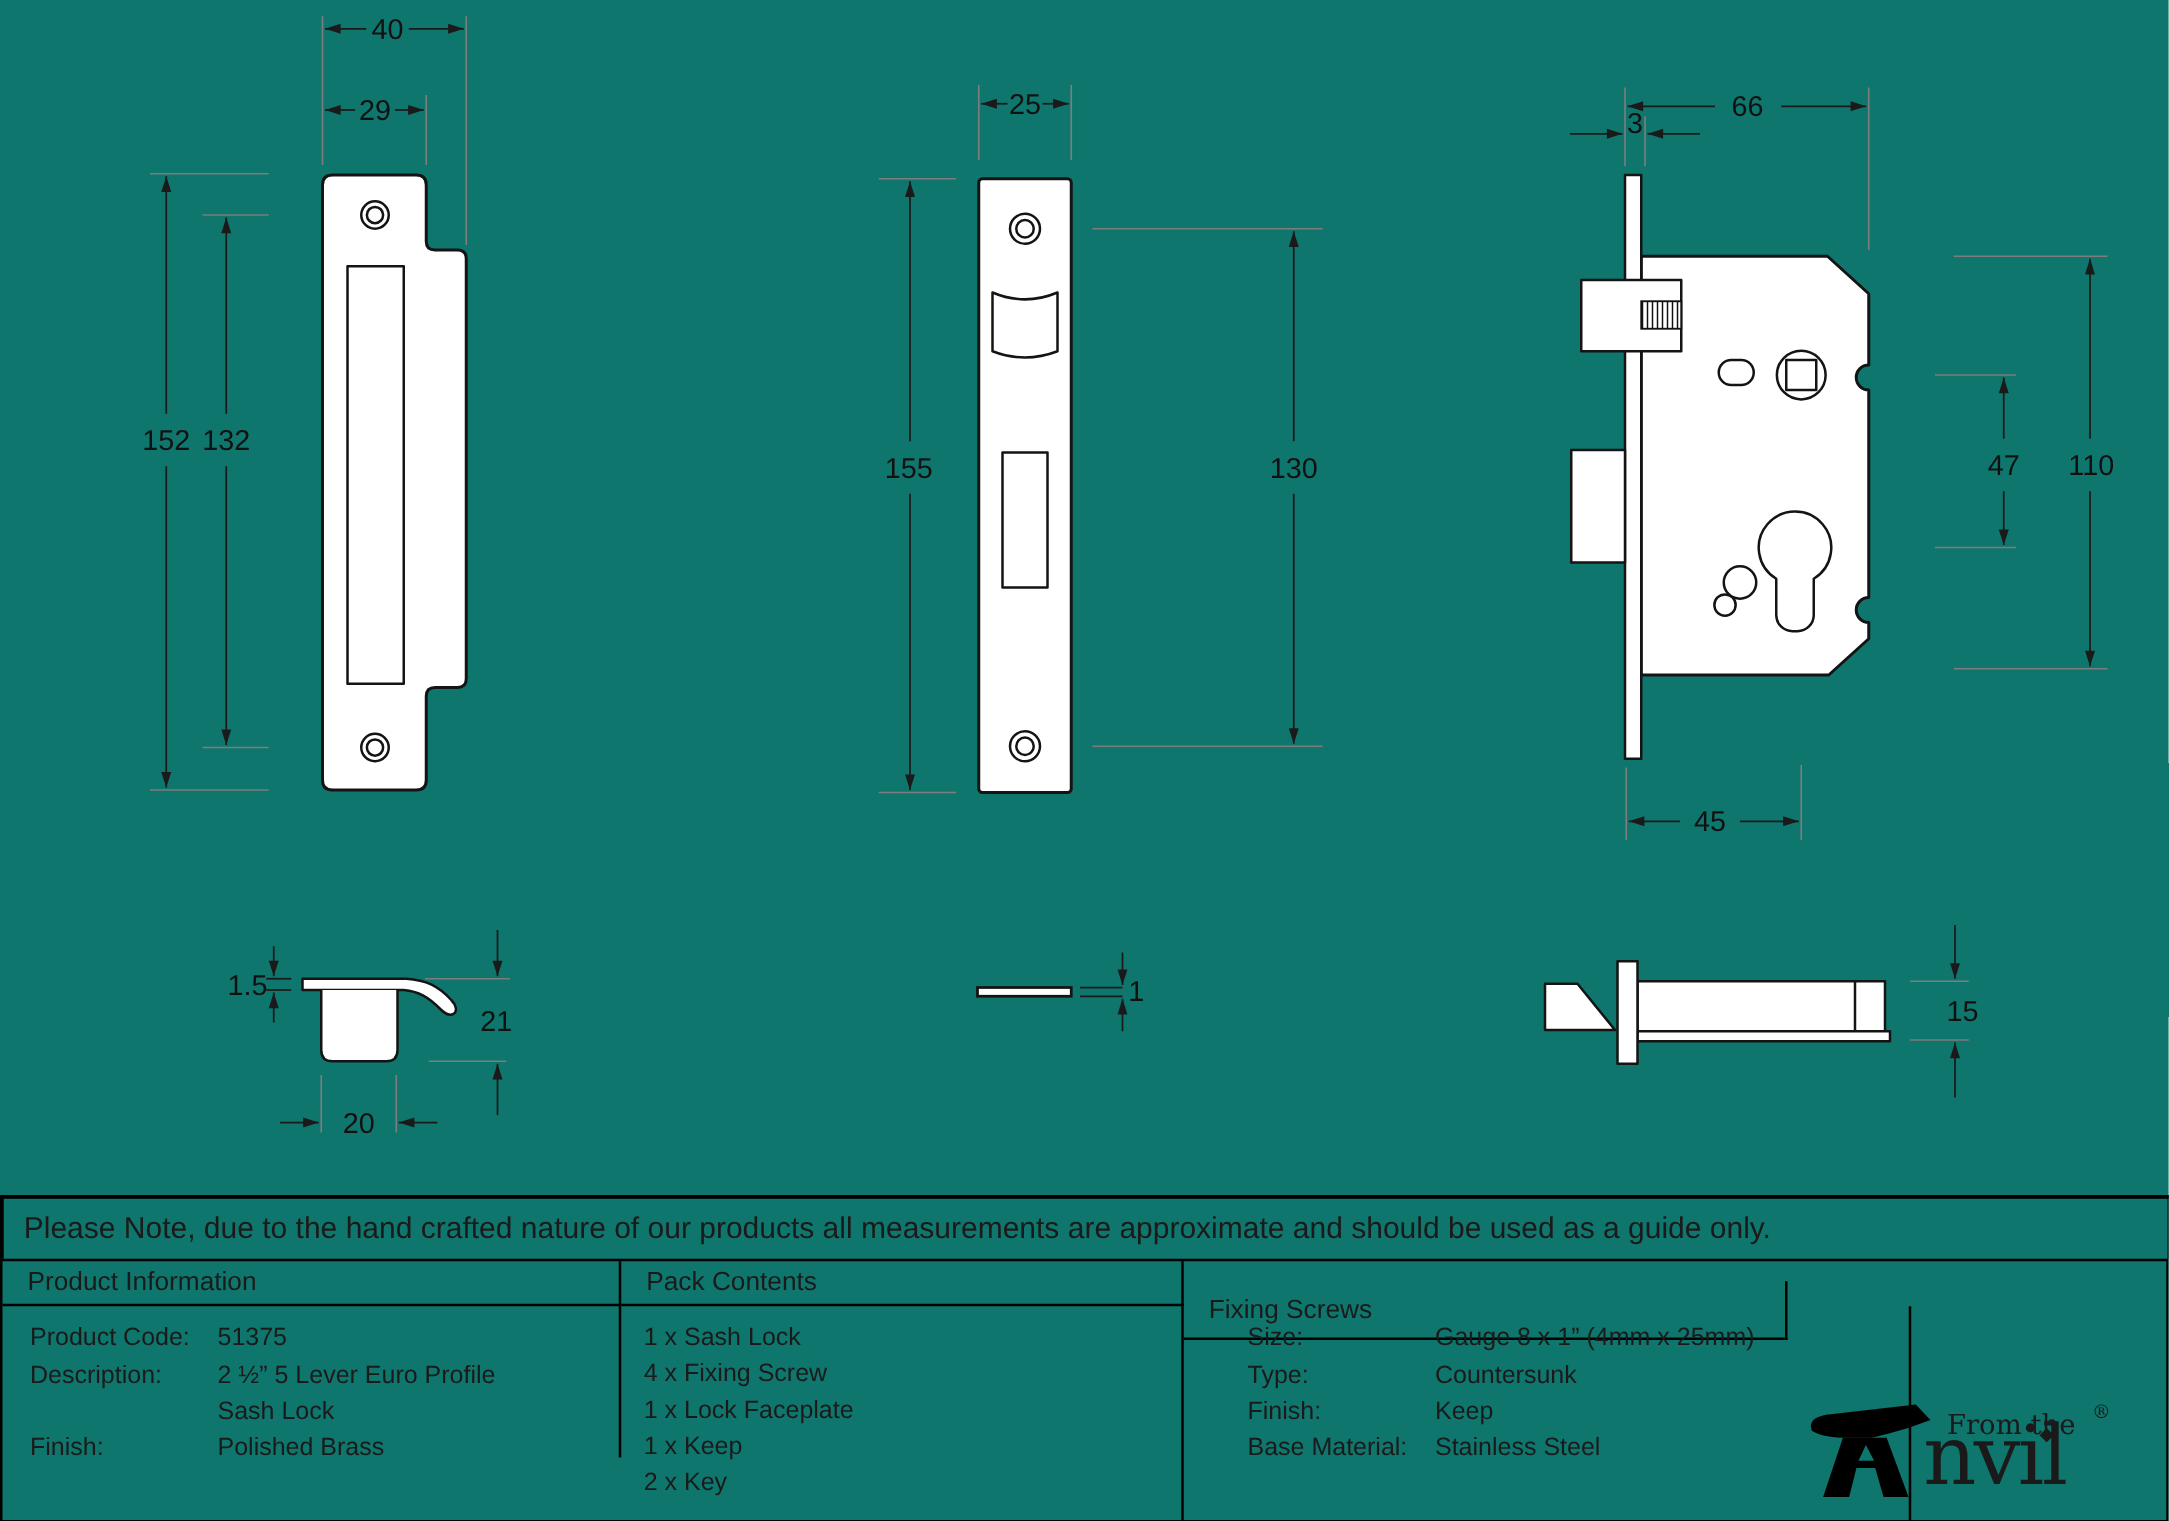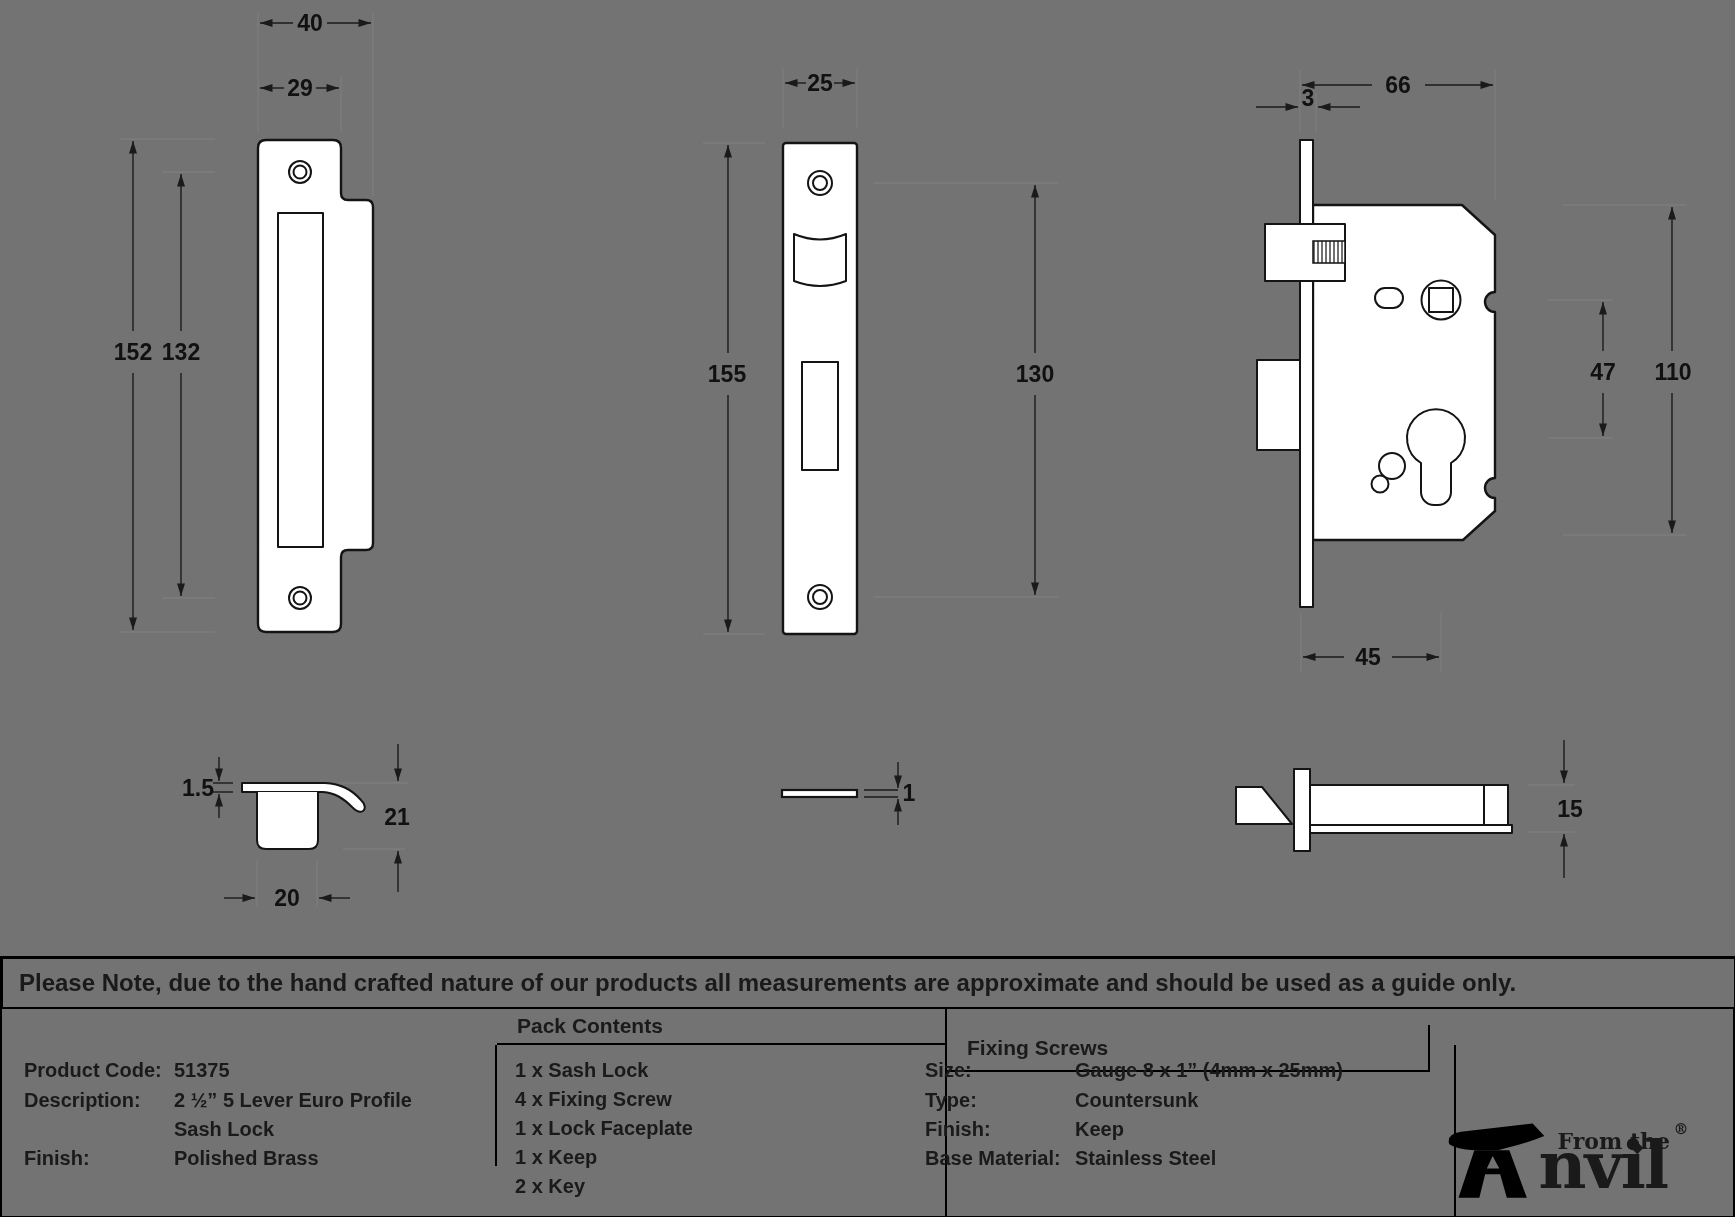--- a/index.html
+++ b/index.html
@@ -1,17 +1,17 @@
 <!DOCTYPE html>
 <html><head>
 <meta charset="utf-8">
 <style>
   html,body{margin:0;padding:0;background:#fff;}
-  .stage{position:relative;width:1735px;height:1217px;background:#737373;overflow:hidden;
-         font-family:"Liberation Sans",sans-serif;color:#1a1a1a;font-weight:bold;}
+  .stage{position:relative;width:1735px;height:1217px;background:#0f766e;overflow:hidden;
+         font-family:"Liberation Sans",sans-serif;color:#1a1a1a;}
   svg.draw{position:absolute;left:0;top:0;}
   .ext{stroke:#7d7d7d;stroke-width:1.3;}
   .dim{stroke:#1a1a1a;stroke-width:1.4;fill:none;}
   .ol{fill:#fff;stroke:#141414;stroke-width:2.4;stroke-linejoin:round;}
   .ol2{fill:#fff;stroke:#141414;stroke-width:2;stroke-linejoin:round;}
   text.dt{font-family:"Liberation Sans",sans-serif;font-size:23px;fill:#111;
           text-anchor:middle;dominant-baseline:central;}
   .note{position:absolute;left:0;top:956px;width:1731px;height:48px;border:3px solid #000;
         border-bottom:none;box-sizing:content-box;display:flex;align-items:center;}
   .note span{margin-left:16px;font-size:24px;}
@@ -188,20 +188,23 @@
     <text class="dt" x="1570" y="809">15</text>
   </g>
 </svg>
 
 <div class="note">
   <span>Please Note, due to the hand crafted nature of our products all measurements are approximate and should be used as a guide only.</span>
 </div>
 
 <div class="tbl">
 
+  <div class="cell cb hd" style="left:0;top:0;width:495px;height:36px">
+    <span>Product Information</span>
+  </div>
   <div class="cell cb hd" style="left:495px;top:0;width:450px;height:36px">
     <span>Pack Contents</span>
   </div>
   <div class="cell cb hd" style="left:945px;top:16px;width:483px;height:47px">
     <span>Fixing Screws</span>
   </div>
 
   <div class="cell cb" style="left:0;top:36px;width:495px;height:121px">
     <span class="t" style="left:22px;top:13px">Product Code:</span>
     <span class="t" style="left:172px;top:13px">51375</span>
@@ -213,21 +216,21 @@
   </div>
 
   <div class="cell cb" style="left:495px;top:36px;width:450px;height:171px">
     <span class="t" style="left:18px;top:13px">1 x Sash Lock</span>
     <span class="t" style="left:18px;top:42px">4 x Fixing Screw</span>
     <span class="t" style="left:18px;top:71px">1 x Lock Faceplate</span>
     <span class="t" style="left:18px;top:100px">1 x Keep</span>
     <span class="t" style="left:18px;top:129px">2 x Key</span>
   </div>
 
-  <div class="cell cb" style="left:901px;top:36px;width:553px;height:171px">
+  <div class="cell cb" style="left:974px;top:36px;width:553px;height:171px">
     <span class="t" style="left:22px;top:13px">Size:</span>
     <span class="t" style="left:172px;top:13px">Gauge 8 x 1” (4mm x 25mm)</span>
     <span class="t" style="left:22px;top:43px">Type:</span>
     <span class="t" style="left:172px;top:43px">Countersunk</span>
     <span class="t" style="left:22px;top:72px">Finish:</span>
     <span class="t" style="left:172px;top:72px">Keep</span>
     <span class="t" style="left:22px;top:101px">Base Material:</span>
     <span class="t" style="left:172px;top:101px">Stainless Steel</span>
   </div>
 

